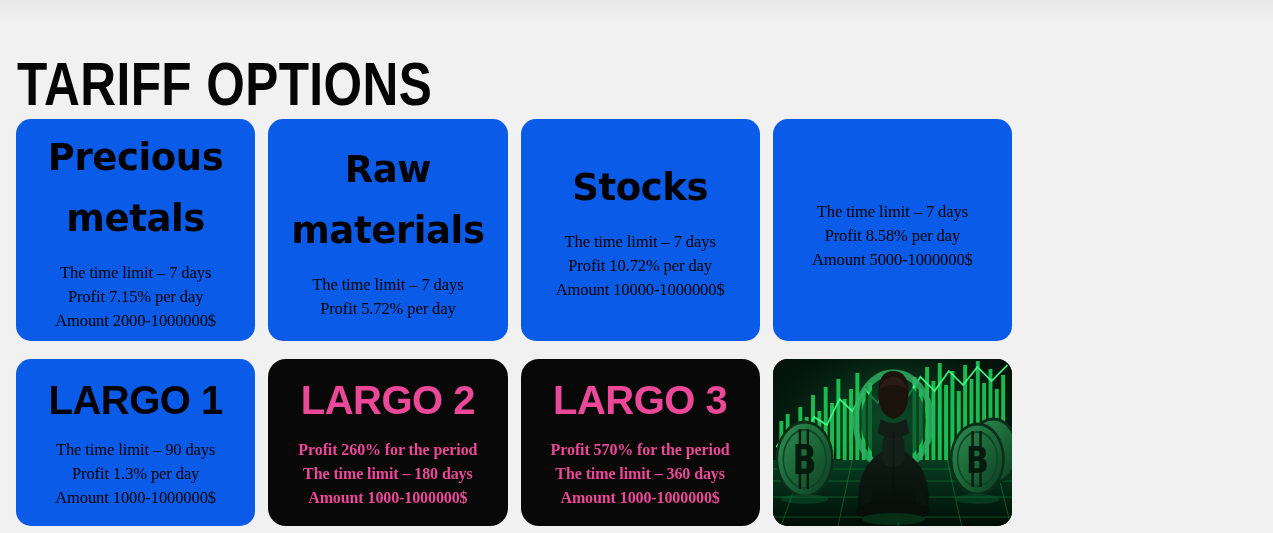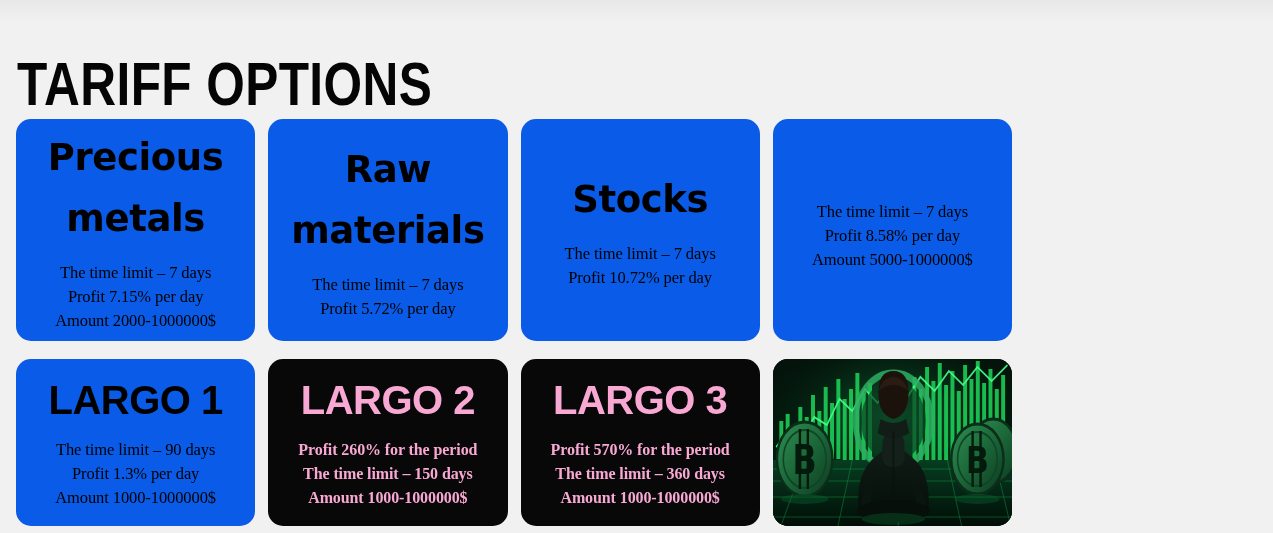--- a/index.html
+++ b/index.html
@@ -57,21 +57,21 @@
     box-sizing: border-box;
     display: flex;
     flex-direction: column;
     align-items: center;
     justify-content: center;
     padding: 8px 12px;
     overflow: hidden;
     position: relative;
   }
   .card.blue  { background: #0a5ce8; color: #000000; }
-  .card.black { background: #080808; color: #f9a8d4; }
+  .card.black { background: #080808; color: #ec4899; border-radius: 18px; }
 
   .card-title {
     font-family: "DejaVu Sans", sans-serif;
     font-weight: 700;
     font-size: 37px;
     line-height: 60px;
     letter-spacing: -0.4px;
     text-align: center;
     margin: 0;
     white-space: pre-line;
@@ -149,20 +149,21 @@
         <li class="card-line">The time limit – 7 days</li>
         <li class="card-line">Profit 5.72% per day</li>
       </ul>
     </div>
 
     <div class="card blue row1">
       <div class="card-title">Stocks</div>
       <ul class="card-lines">
         <li class="card-line">The time limit – 7 days</li>
         <li class="card-line">Profit 10.72% per day</li>
+        <li class="card-line">Amount 10000-1000000$</li>
       </ul>
     </div>
 
     <div class="card blue row1">
       <ul class="card-lines">
         <li class="card-line">The time limit – 7 days</li>
         <li class="card-line">Profit 8.58% per day</li>
         <li class="card-line">Amount 5000-1000000$</li>
       </ul>
     </div>
@@ -173,21 +174,21 @@
         <li class="card-line">The time limit – 90 days</li>
         <li class="card-line">Profit 1.3% per day</li>
         <li class="card-line">Amount 1000-1000000$</li>
       </ul>
     </div>
 
     <div class="card black row2">
       <div class="card-title">LARGO 2</div>
       <ul class="card-lines">
         <li class="card-line">Profit 260% for the period</li>
-        <li class="card-line">The time limit – 150 days</li>
+        <li class="card-line">The time limit – 180 days</li>
         <li class="card-line">Amount 1000-1000000$</li>
       </ul>
     </div>
 
     <div class="card black row2">
       <div class="card-title">LARGO 3</div>
       <ul class="card-lines">
         <li class="card-line">Profit 570% for the period</li>
         <li class="card-line">The time limit – 360 days</li>
         <li class="card-line">Amount 1000-1000000$</li>

